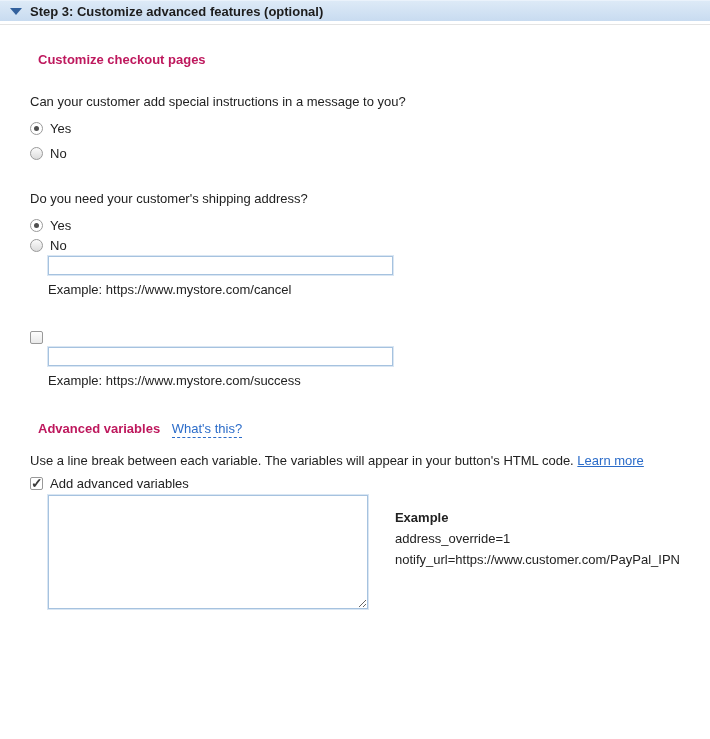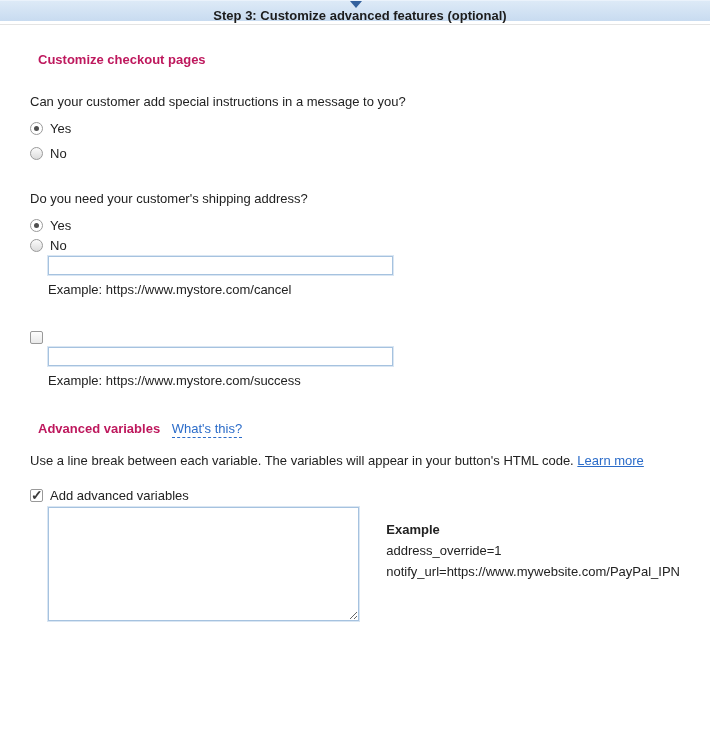--- a/index.html
+++ b/index.html
@@ -15,21 +15,20 @@
 
   
   .section-bar {
     height: 21px;
     background: linear-gradient(#ddeaf7, #c8dbf0);
     border-top: 1px solid #eaf2fb;
     display: flex;
     align-items: center;
     padding-left: 10px;
     cursor: pointer;
-    flex-direction: column;
   }
   .tri-down {
     width: 0; height: 0;
     border-left: 6px solid transparent;
     border-right: 6px solid transparent;
     border-top: 7px solid #33619d;
     margin-right: 8px;
     flex: 0 0 auto;
   }
   .bar-title { font-weight: bold; color: #1c1c1c; font-size: 13px; }
@@ -109,21 +108,21 @@
   .group-gap-lg { margin-top: 29px; }
   .group-gap-xl { margin-top: 32px; }
 
   .adv-heading-row { margin-top: 31px; }
   .adv-heading-row .inline-h { display: inline; }
   a.link { color: #2b6cc9; text-decoration: none; cursor: pointer; }
   a.dashed { border-bottom: 1px dashed #2b6cc9; padding-bottom: 1px; }
   a.solid { text-decoration: underline; }
   .use-line { margin-top: 16px; max-width: 655px; }
 
-  .adv-check-row { margin-top: 18px; }
+  .adv-check-row { margin-top: 6px; }
 
   .adv-area {
     display: flex;
     align-items: flex-start;
     margin-top: 4px;
   }
   .adv-textarea {
     margin-left: 18px;
     width: 340px; height: 114px;
     border: 1px solid #a6c2df;
@@ -202,17 +201,17 @@
   <div class="choice-row adv-check-row">
     <span class="checkbox checked"></span>
     <span class="lbl">Add advanced variables</span>
   </div>
 
   <div class="adv-area">
     <textarea class="adv-textarea" style=""></textarea>
     <div class="example-block">
       <div class="ex-head">Example</div>
       <div class="ex-line">address_override=1</div>
-      <div class="ex-line">notify_url=https://www.mywebsite.com/PayPal_IPN</div>
+      <div class="ex-line">notify_url=https://www.customer.com/PayPal_IPN</div>
     </div>
   </div>
 
 </div>
 
 </body></html>

